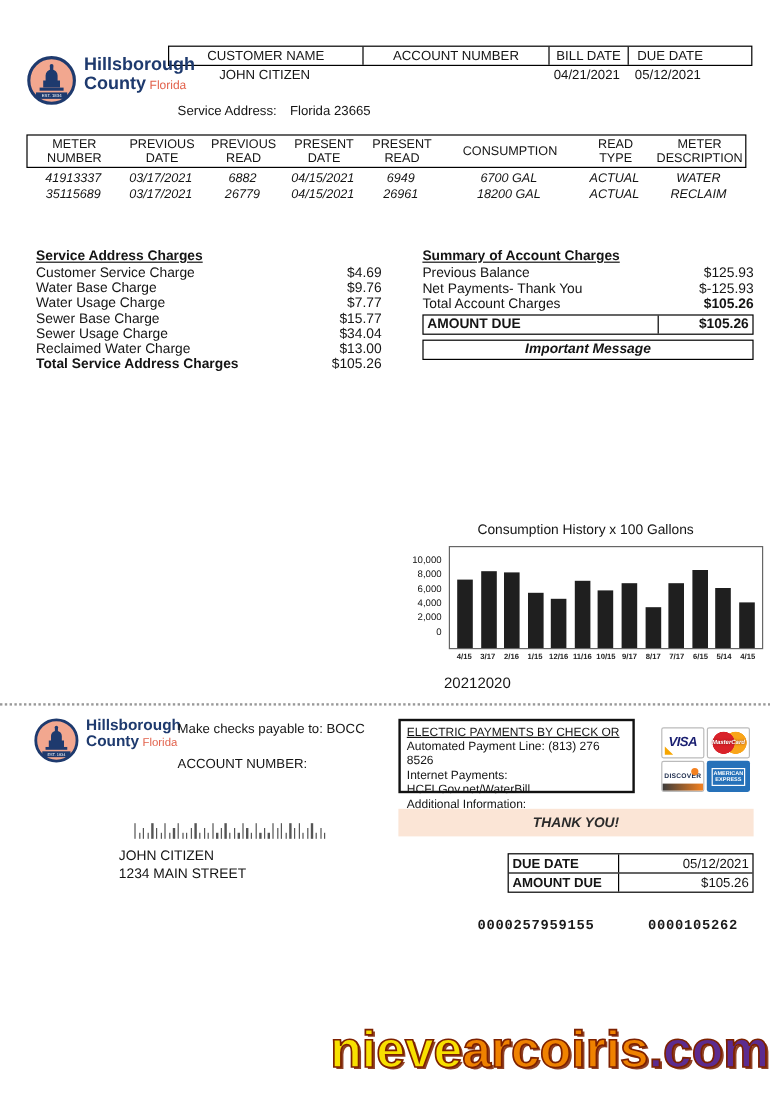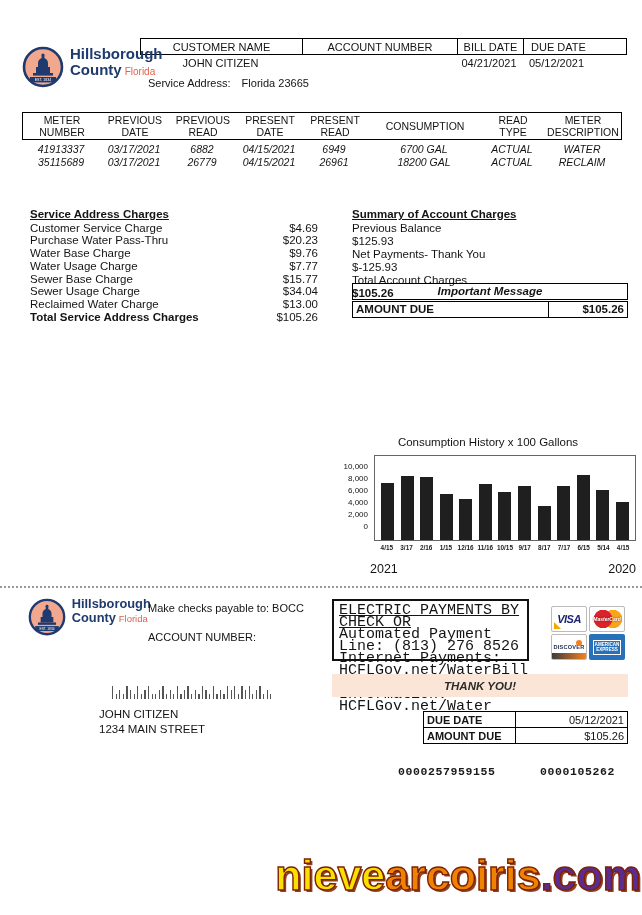--- a/index.html
+++ b/index.html
@@ -20,40 +20,40 @@
 
   
   .logo{display:flex;align-items:flex-start;}
   .logo-text{margin-left:6px;line-height:16px;}
   .logo-l1{font-weight:bold;font-size:15px;color:#1e3a6e;}
   .logo-l2{font-weight:bold;font-size:15px;color:#1e3a6e;}
   .logo-state{font-size:10px;color:#e2614b;font-weight:normal;margin-left:3px;}
   .toplogo{left:22px;top:46px;}
   .botlogo{left:28px;top:598px;transform:scale(.95);transform-origin:top left;}
 
-  .svc-addr{left:148px;top:77px;font-size:11px;}
+  .svc-addr{left:148px;top:87px;font-size:11px;}
   .svc-addr .v{margin-left:8px;}
 
   
   .meter-head{left:22px;top:112px;width:600px;border:1.5px solid #000;display:grid;
               grid-template-columns:78px 68px 68px 66px 64px 116px 60px 80px;
               font-size:10.5px;line-height:12px;text-align:center;align-items:center;
               white-space:pre-line;padding:1px 0;box-sizing:border-box;height:28px;}
   .meter-rows{left:22px;top:142px;width:600px;font-size:10.5px;font-style:italic;}
   .meter-row{display:grid;grid-template-columns:78px 68px 68px 66px 64px 116px 60px 80px;
              text-align:center;height:13px;align-items:center;}
 
   
   .charges{left:30px;top:208px;width:288px;font-size:11.5px;line-height:12.7px;}
   .sec-title{font-weight:bold;text-decoration:underline;margin-bottom:1px;}
   .crow{display:flex;justify-content:space-between;}
   .crow.total .lbl{font-weight:bold;}
 
   .summary{left:352px;top:208px;width:276px;font-size:11.5px;line-height:13px;}
-  .srow{display:flex;justify-content:space-between;flex-direction:column;}
+  .srow{display:flex;justify-content:space-between;}
   .srow.total .amt{font-weight:bold;}
   .amount-due{margin-top:1px;border:1.5px solid #000;display:flex;height:15px;align-items:stretch;
               font-weight:bold;}
   .ad-label{flex:0 0 192px;padding-left:3px;border-right:1.5px solid #000;display:flex;align-items:center;}
   .ad-amt{flex:1;display:flex;align-items:center;justify-content:flex-end;padding-right:3px;}
 
   .imp-box{left:352px;top:283px;width:276px;}
   .imp-title{border:1.5px solid #000;text-align:center;font-style:italic;font-weight:bold;
              font-size:11.5px;height:15px;line-height:15px;}
   .imp-body{margin-top:3px;font-size:9.7px;line-height:11.4px;width:272px;}
@@ -63,30 +63,30 @@
   .chart-title{text-align:center;font-size:11.5px;margin-bottom:7px;}
   .chart-plot-row{position:relative;}
   .chart-y{position:absolute;left:0;top:0;width:30px;height:84px;}
   .ytick{position:absolute;right:2px;width:30px;text-align:right;font-size:8px;line-height:9px;}
   .chart-main{margin-left:34px;height:84px;border:1px solid #666;display:flex;align-items:flex-end;
               justify-content:space-around;padding:0 3px;box-sizing:content-box;}
   .bar{width:13px;}
   .chart-x{margin-left:34px;display:flex;justify-content:space-around;padding:0 3px;
            font-size:6.4px;font-weight:bold;margin-top:3px;color:#222;}
   .xtick{width:19px;text-align:center;white-space:nowrap;}
-  .chart-years{margin-left:30px;display:flex;justify-content:space-between;font-size:12.5px;margin-top:11px;}
+  .chart-years{margin-left:30px;display:flex;font-size:12.5px;margin-top:11px;}
 
   .dotsep{left:0;top:586px;width:642px;border-top:2px dotted #999;}
 
   
   .payable{left:148px;top:602px;font-size:11px;}
   .acctnum{left:148px;top:631px;font-size:11px;}
 
   .paybox{left:332px;top:599px;width:197px;height:62px;border:2.5px solid #111;box-sizing:border-box;
-          padding:4px 5px;font-size:15px;line-height:12px;font-family:Liberation Mono, monospace;}
+          padding:4px 5px;font-size:10px;line-height:12px;}
   .paybox .u{text-decoration:underline;}
 
   .cards{left:551px;top:606px;display:grid;grid-template-columns:36px 36px;grid-auto-rows:26px;gap:2px;border-radius:13px;}
   .card{border-radius:2px;position:relative;overflow:hidden;box-sizing:border-box;}
   .card.visa{background:#fff;border:1px solid #bbb;display:flex;align-items:center;justify-content:center;}
   .visa-txt{font-style:italic;font-weight:900;font-size:11px;color:#1a1f71;letter-spacing:-.5px;}
   .card.visa::after{content:"";position:absolute;left:2px;bottom:2px;width:0;height:0;
                     border-left:7px solid #f7a600;border-top:7px solid transparent;}
   .card.mc{background:#fff;border:1px solid #bbb;display:flex;align-items:center;justify-content:center;}
   .mc-circles{position:absolute;inset:0;
@@ -206,24 +206,20 @@
       <div>ACTUAL</div>
       <div>RECLAIM</div>
     </div>
   </div>
 
   <div class="abs charges">
     <div class="sec-title">Service Address Charges</div>
     <div class="crow">
         <span class="lbl">Customer Service Charge</span>
         <span class="amt">$4.69</span>
-      </div>
-    <div class="crow">
-        <span class="lbl">Purchase Water Pass-Thru</span>
-        <span class="amt">$20.23</span>
       </div>
     <div class="crow">
         <span class="lbl">Water Base Charge</span>
         <span class="amt">$9.76</span>
       </div>
     <div class="crow">
         <span class="lbl">Water Usage Charge</span>
         <span class="amt">$7.77</span>
       </div>
     <div class="crow">

